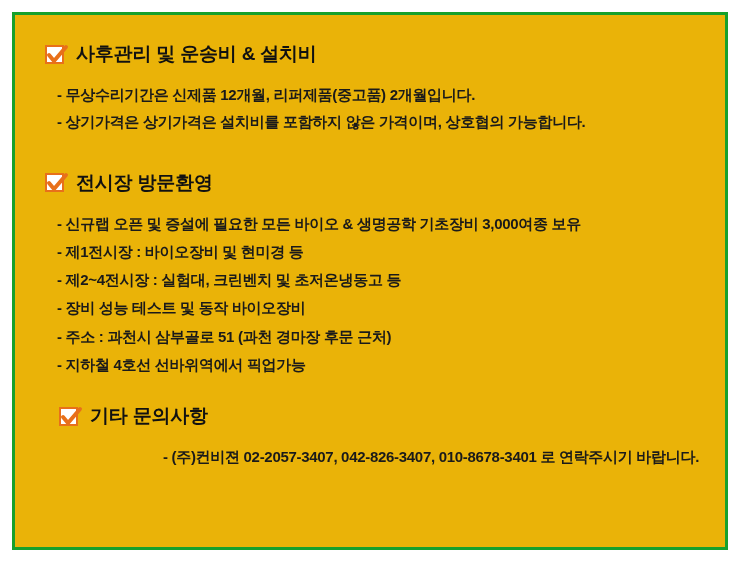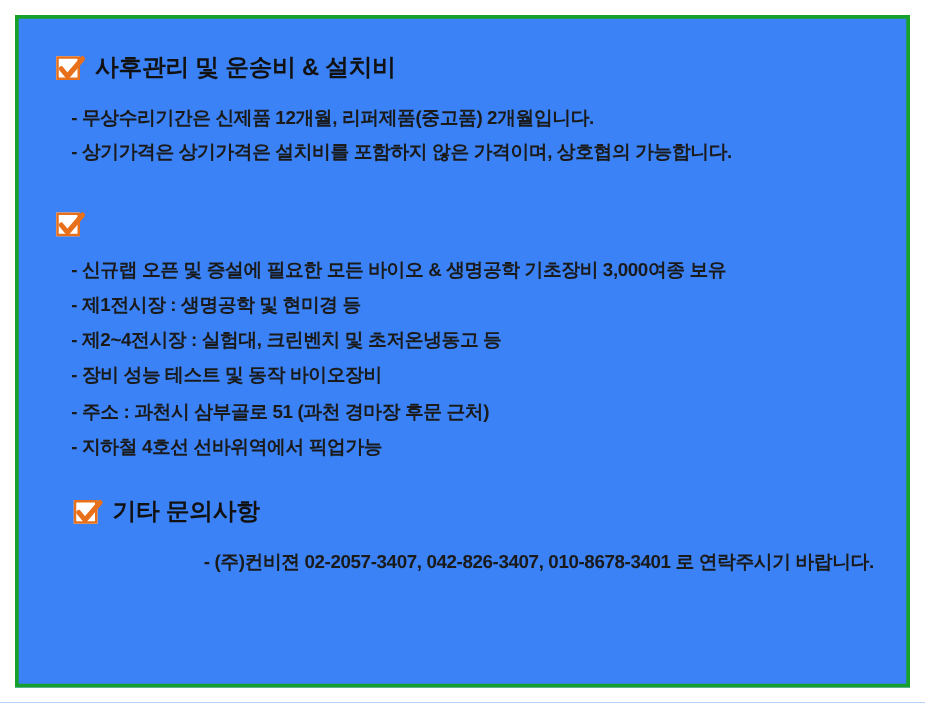--- a/index.html
+++ b/index.html
@@ -18,21 +18,21 @@
     width: 740px;
     height: 562px;
     padding: 12px;
     background: #ffffff;
   }
   .frame {
     box-sizing: border-box;
     width: 100%;
     height: 100%;
     border: 3px solid #17a02c;
-    background: #3b82f6;
+    background: #eab308;
     padding: 24px 26px 18px 26px;
   }
   .section {
     margin-bottom: 8px;
   }
   .section-title {
     display: flex;
     align-items: center;
     gap: 12px;
     margin: 0 0 14px 4px;
@@ -99,24 +99,25 @@
       </ul>
     </div>
 
     <div class="section sec-showroom">
       <div class="section-title">
         <span class="check-box">
           <svg width="26" height="26" viewBox="0 0 26 26" aria-hidden="true">
             <path d="M5 13 L10 19 L22 5" stroke="#e8701a" stroke-width="4" fill="none" stroke-linecap="round" stroke-linejoin="round"></path>
           </svg>
         </span>
+        <span class="section-title-text">전시장 방문환영</span>
       </div>
       <ul class="lines">
         <li>- 신규랩 오픈 및 증설에 필요한 모든 바이오 &amp; 생명공학 기초장비 3,000여종 보유</li>
-        <li>- 제1전시장 : 생명공학 및 현미경 등</li>
+        <li>- 제1전시장 : 바이오장비 및 현미경 등</li>
         <li>- 제2~4전시장 : 실험대, 크린벤치 및 초저온냉동고 등</li>
         <li>- 장비 성능 테스트 및 동작 바이오장비</li>
         <li>- 주소 : 과천시 삼부골로 51 (과천 경마장 후문 근처)</li>
         <li>- 지하철 4호선 선바위역에서 픽업가능</li>
       </ul>
     </div>
 
     <div class="section sec-etc">
       <div class="section-title">
         <span class="check-box">

